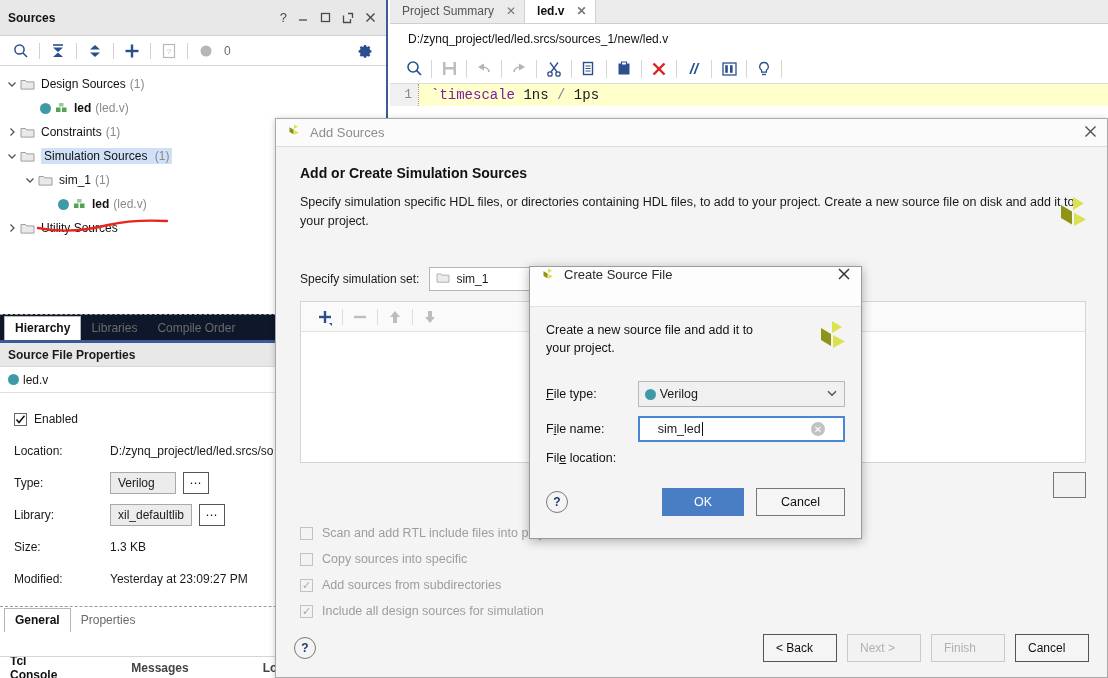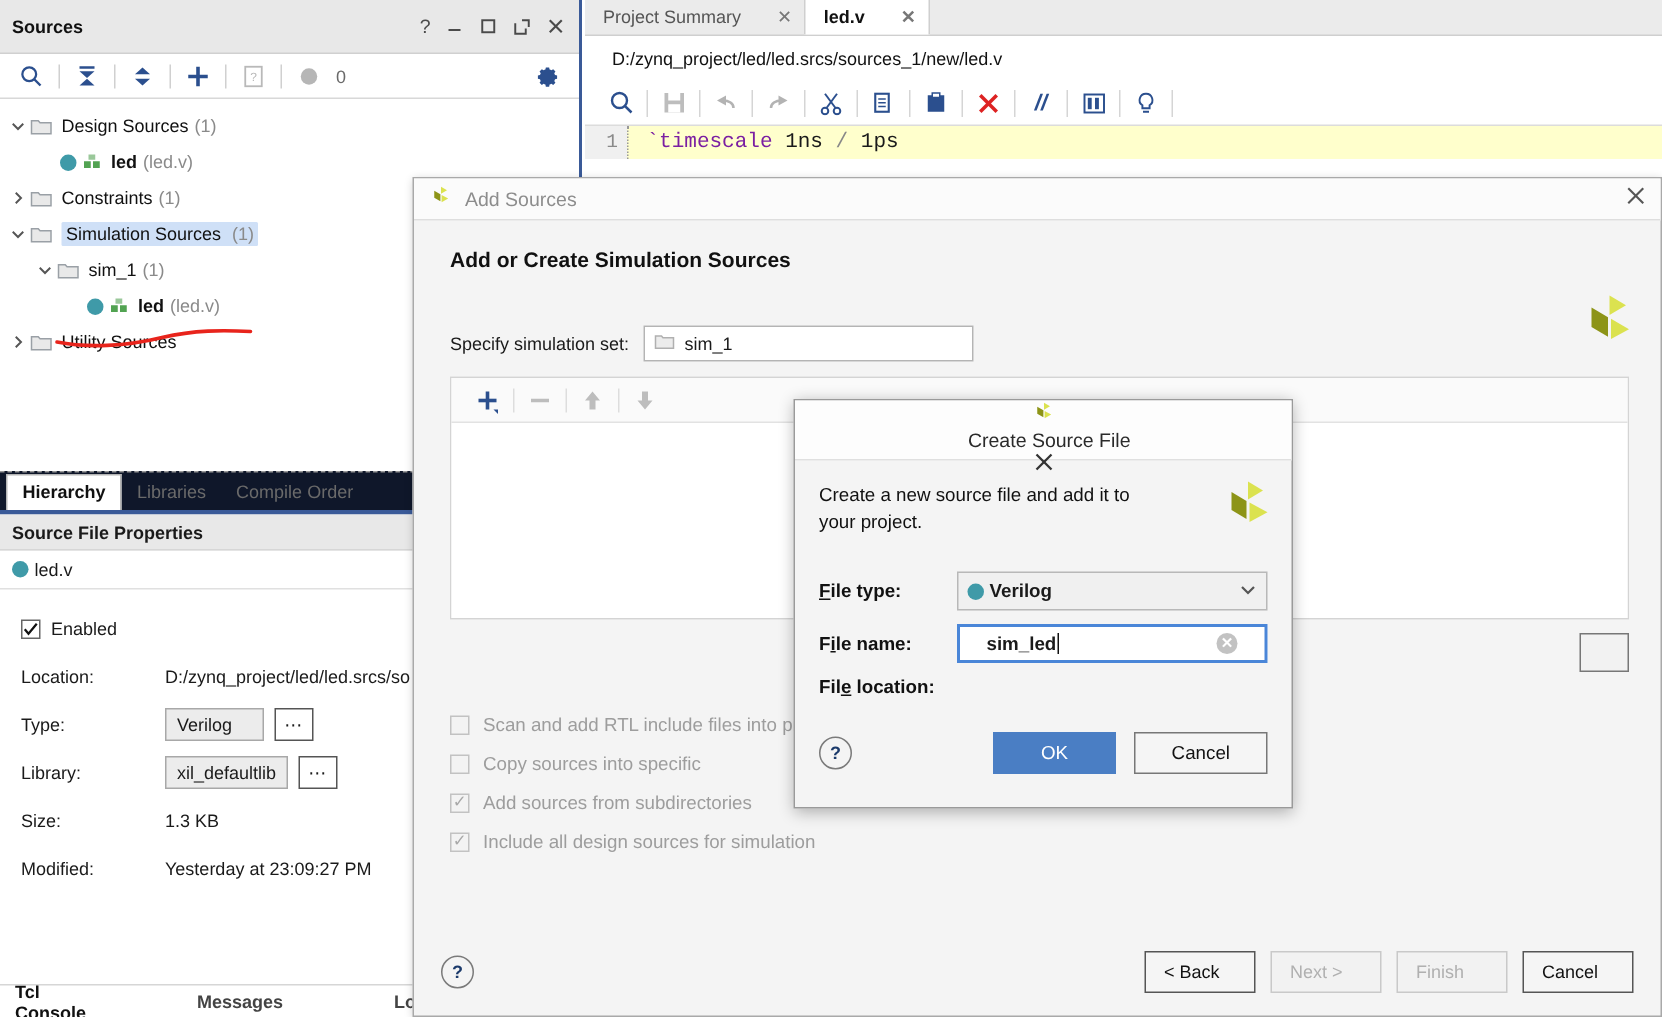--- a/index.html
+++ b/index.html
@@ -78,21 +78,21 @@
   .prop-row { display: flex; align-items: center; height: 32px; font-size: 12px; }
   .prop-label { width: 96px; color: #1a1a1a; }
   .prop-val { color: #1a1a1a; }
   .chk { width: 13px; height: 13px; border: 1px solid #666; background: #fff; display:inline-flex; align-items:center; justify-content:center; margin-right: 7px; }
   .field-box { border: 1px solid #a8a8a8; background: #ececec; padding: 3px 7px; font-size: 12px; min-width: 66px; }
   .dots-btn { border: 1px solid #555; background: #fff; width: 26px; height: 22px; display:inline-flex; align-items:center; justify-content:center; margin-left: 7px; font-size: 12px; letter-spacing:1px; cursor:pointer;}
 
   
   #editor-area { position: absolute; left: 390px; top: 0; width: 718px; height: 678px; background:#fff; }
   .ed-tabs { height: 24px; background: #ebebeb; display: flex; align-items: flex-end; border-bottom: 1px solid #cfcfcf; }
-  .ed-tab { display:flex; align-items:center; gap:24px; padding: 4px 8px 4px 12px; font-size: 12px; color:#555; cursor:pointer; height: 24px;}
+  .ed-tab { display:flex; align-items:center; gap:12px; padding: 4px 8px 4px 12px; font-size: 12px; color:#555; cursor:pointer; height: 24px;}
   .ed-tab.active { background: #ffffff; color:#111; font-weight: bold; border-left:1px solid #cfcfcf; border-right:1px solid #cfcfcf; }
   .ed-x { color:#777; font-size: 12px; cursor:pointer; }
   .ed-path { height: 30px; display:flex; align-items:center; padding-left: 18px; font-size: 12px; color:#111; background:#fff;}
   .ed-toolbar { height: 30px; display:flex; align-items:center; padding-left: 10px; background:#fff; border-bottom:1px solid #dcdcdc;}
   .ed-ico { width: 28px; height: 26px; display:inline-flex; align-items:center; justify-content:center; color:#2b4f8e; cursor:pointer;}
   .ed-ico.dim { color:#b3b3b3; }
   .ed-sep { width:1px; height:18px; background:#d5d5d5; margin:0 3px;}
   .code-line { display:flex; align-items:center; height: 22px; background:#ffffcc; font-family:"Liberation Mono", monospace; font-size:14px; }
   .gutter { width: 28px; text-align:right; padding-right:6px; color:#8a8a8a; background:#f0f0f0; height:22px; line-height:22px; font-size:13px;}
   .gutter-sep { width:1px; height:22px; border-left: 1px dotted #999; margin-right: 12px;}
@@ -134,27 +134,27 @@
   .wiz-btn { border:1px solid #555; background:#f5f5f5; font-size:12px; min-width: 74px; padding: 6px 12px; margin-left: 10px; cursor:pointer; color:#111;}
   .wiz-btn.disabled { color:#b0b0b0; border-color:#c9c9c9; background:#f2f2f2; cursor:default; }
   .u { text-decoration: underline; }
 
   
   #create-source-dialog {
     position: absolute; left: 529px; top: 266px; width: 333px; height: 273px;
     background: #f4f4f4; border: 1px solid #9a9a9a;
     box-shadow: 0 2px 10px rgba(0,0,0,0.30);
   }
-  .cs-titlebar { height: 40px; background:#fdfdfd; display:flex; align-items:center; padding: 0 10px; border-bottom:1px solid #e0e0e0;flex-direction:column;}
+  .cs-titlebar { height: 40px; background:#fdfdfd; display:flex; align-items:flex-start; padding: 0 10px; border-bottom:1px solid #e0e0e0;}
   .cs-title { margin-left: 8px; font-size: 13px; color:#2a2a2a; flex:1;}
   .cs-body { position: relative; padding: 14px 16px 0 16px; }
   .cs-desc { font-size: 12.5px; line-height: 18px; color:#111; width: 230px; }
   .cs-logo { position:absolute; right: 12px; top: 12px; }
   .cs-fields { margin-top: 24px; }
-  .cs-row { display:flex; align-items:center; margin-bottom: 9px; font-weight: bold; }
+  .cs-row { display:flex; align-items:center; margin-bottom: 9px; }
   .cs-label { width: 92px; font-size: 12.5px; color:#111; }
   .cs-combo { width: 208px; height: 26px; border:1px solid #b8b8b8; background:#f0f0f0; display:flex; align-items:center; padding: 0 6px; font-size:12.5px;}
   .cs-combo .cval { flex:1; display:flex; align-items:center; }
   .cs-input { width: 208px; height: 26px; border:2px solid #4a86d8; background:#fff; display:flex; align-items:center; padding: 0 18px; font-size:12.5px;}
   .cs-input .tval { flex:1; }
   .caret-txt { display:inline-block; width:1px; height:14px; background:#111; vertical-align:middle; margin-left:1px;}
   .clear-ico { width:14px; height:14px; border-radius:50%; background:#c2c2c2; color:#fff; display:inline-flex; align-items:center; justify-content:center; font-size:10px; cursor:pointer;}
   .cs-footer { display:flex; align-items:center; padding: 14px 16px 0 16px; }
   .btn-ok { background:#4a7ec4; color:#fff; border:none; font-size:12.5px; padding: 7px 32px; cursor:pointer; }
   .btn-cancel { background:#f5f5f5; color:#111; border:1px solid #777; font-size:12.5px; padding: 6px 24px; margin-left: 12px; cursor:pointer; }
@@ -395,20 +395,24 @@
       <div class="prop-row">
         <span class="prop-label">Size:</span>
         <span class="prop-val">1.3 KB</span>
       </div>
       <div class="prop-row">
         <span class="prop-label">Modified:</span>
         <span class="prop-val">Yesterday at 23:09:27 PM</span>
       </div>
     </div>
 
+    <div class="tabstrip" style="position:absolute; bottom:46px; left:0; width:386px; background:#fff;">
+      <div class="tab active">General</div>
+      <div class="tab">Properties</div>
+    </div>
 
     <div style="position:absolute; bottom:0; left:0; width:386px; height:22px; display:flex; align-items:center; border-top:1px solid #d6d6d6; overflow:hidden;gap:27px;">
       <div style="font-weight:bold; font-size:12px; padding:0 10px; color:#111;">Tcl Console</div>
       <div style="width:1px;height:14px;background:#c9c9c9;"></div>
       <div style="font-weight:bold; font-size:12px; padding:0 10px; color:#444;">Messages</div>
       <div style="width:1px;height:14px;background:#c9c9c9;"></div>
       <div style="font-weight:bold; font-size:12px; padding:0 10px; color:#444;">Log</div>
       <div style="width:1px;height:14px;background:#c9c9c9;"></div>
       <div style="font-weight:bold; font-size:12px; padding:0 10px; color:#444;">Reports</div>
     </div>
@@ -535,20 +539,21 @@
       <span class="dlg-close">
         <svg width="13" height="13" viewBox="0 0 13 13">
             <line x1="1.5" y1="1.5" x2="11.5" y2="11.5" stroke="#555" stroke-width="1.4"></line>
             <line x1="11.5" y1="1.5" x2="1.5" y2="11.5" stroke="#555" stroke-width="1.4"></line>
           </svg>
       </span>
     </div>
 
     <div class="as-body">
       <div class="as-head">Add or Create Simulation Sources</div>
+      <div class="as-desc">Specify simulation specific HDL files, or directories containing HDL files, to add to your project. Create a new source file on disk and add it to your project.</div>
       <div class="as-logo">
         <svg width="36" height="40" viewBox="0 0 36 40">
             <polygon points="18,2 29,8.5 18,15 18,2" fill="#dbe24f"></polygon>
             <polygon points="6,10 17,16.5 17,29.5 6,23" fill="#8d9417"></polygon>
             <polygon points="19,17.5 31,24.5 19,31 19,17.5" fill="#dbe24f"></polygon>
           </svg>
       </div>
 
       <div class="simset-row">
         <span class="simset-label">Specify simulation set:</span>

